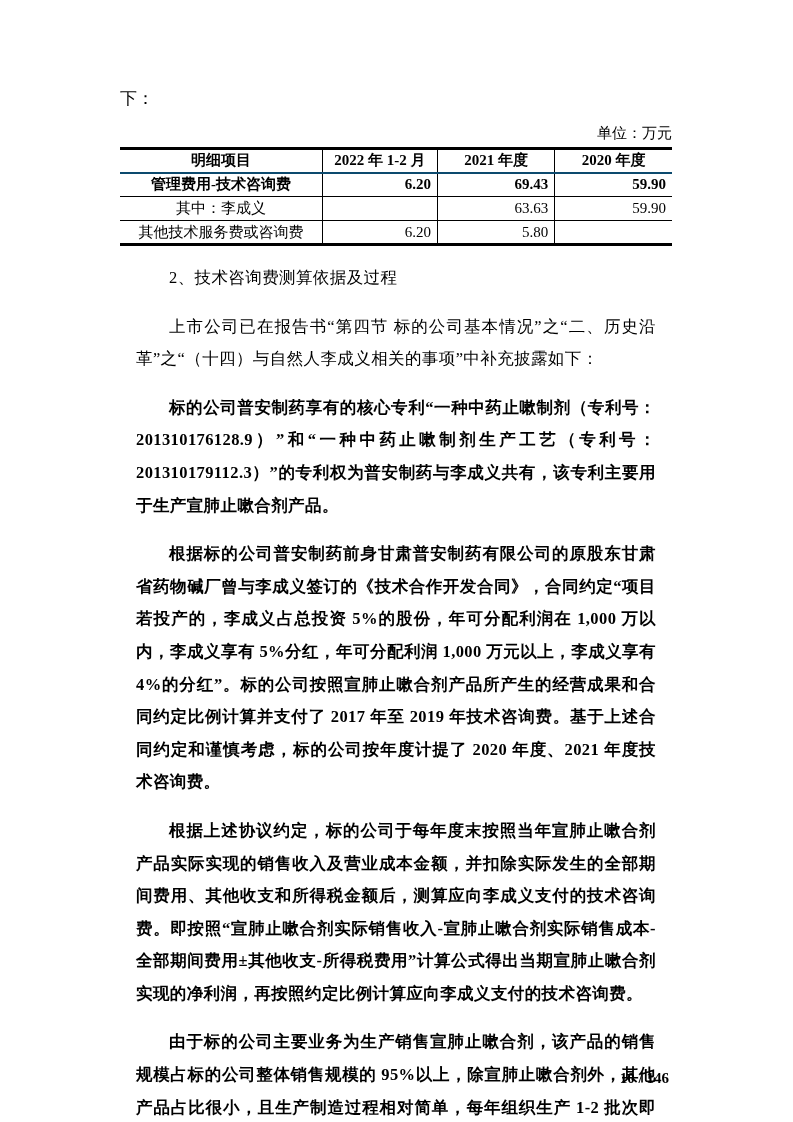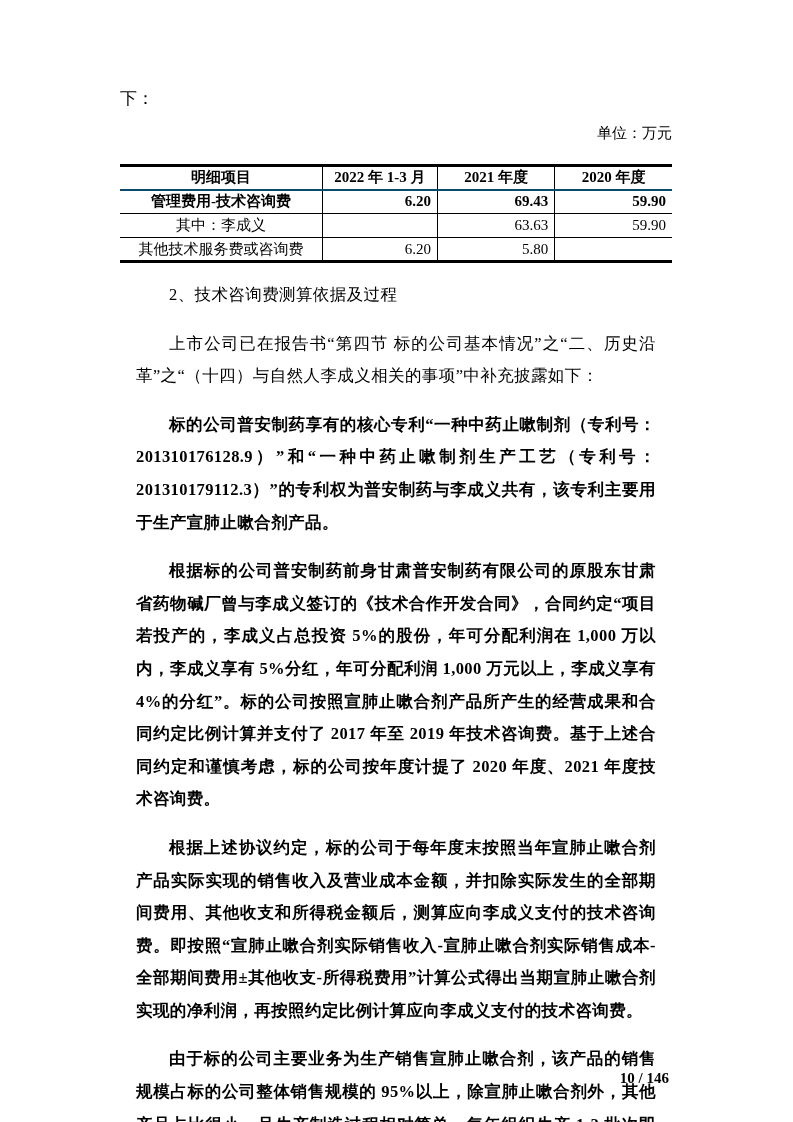--- a/index.html
+++ b/index.html
@@ -7,21 +7,21 @@
     width:793px;height:1122px;background:#ffffff;position:relative;
     font-family:"Liberation Serif","DejaVu Serif",serif;color:#000;
     overflow:hidden;
   }
   .page{
     position:absolute;inset:0;
     padding:88px 121px 0 120px;
     box-sizing:border-box;
   }
   .intro-line{margin:0 0 15px 0;font-size:17px;line-height:21px;}
-  .unit-note{text-align:right;font-size:15px;line-height:18px;margin-bottom:22px;}
+  .unit-note{text-align:right;font-size:15px;line-height:18px;margin-bottom:5px;}
 
   table.fin{
     width:100%;border-collapse:collapse;table-layout:fixed;
     border-top:3px solid #000;border-bottom:3px solid #000;
     font-size:15px;
   }
   table.fin th,table.fin td{
     height:24px;padding:0 6px;overflow:hidden;white-space:nowrap;
     box-sizing:border-box;vertical-align:middle;
   }
@@ -60,21 +60,21 @@
   <table class="fin">
     <colgroup>
       <col style="width:202px">
         <col style="width:115px">
         <col style="width:117px">
         <col style="width:117px">
     </colgroup>
     <thead>
       <tr>
         <th>明细项目</th>
-        <th>2022 年 1-3 月</th>
+        <th>2022 年 1-2 月</th>
         <th>2021 年度</th>
         <th>2020 年度</th>
       </tr>
     </thead>
     <tbody>
       <tr class="bold-row">
         <td class="lbl">管理费用-技术咨询费</td>
         <td class="num">6.20</td>
         <td class="num">69.43</td>
         <td class="num">59.90</td>

